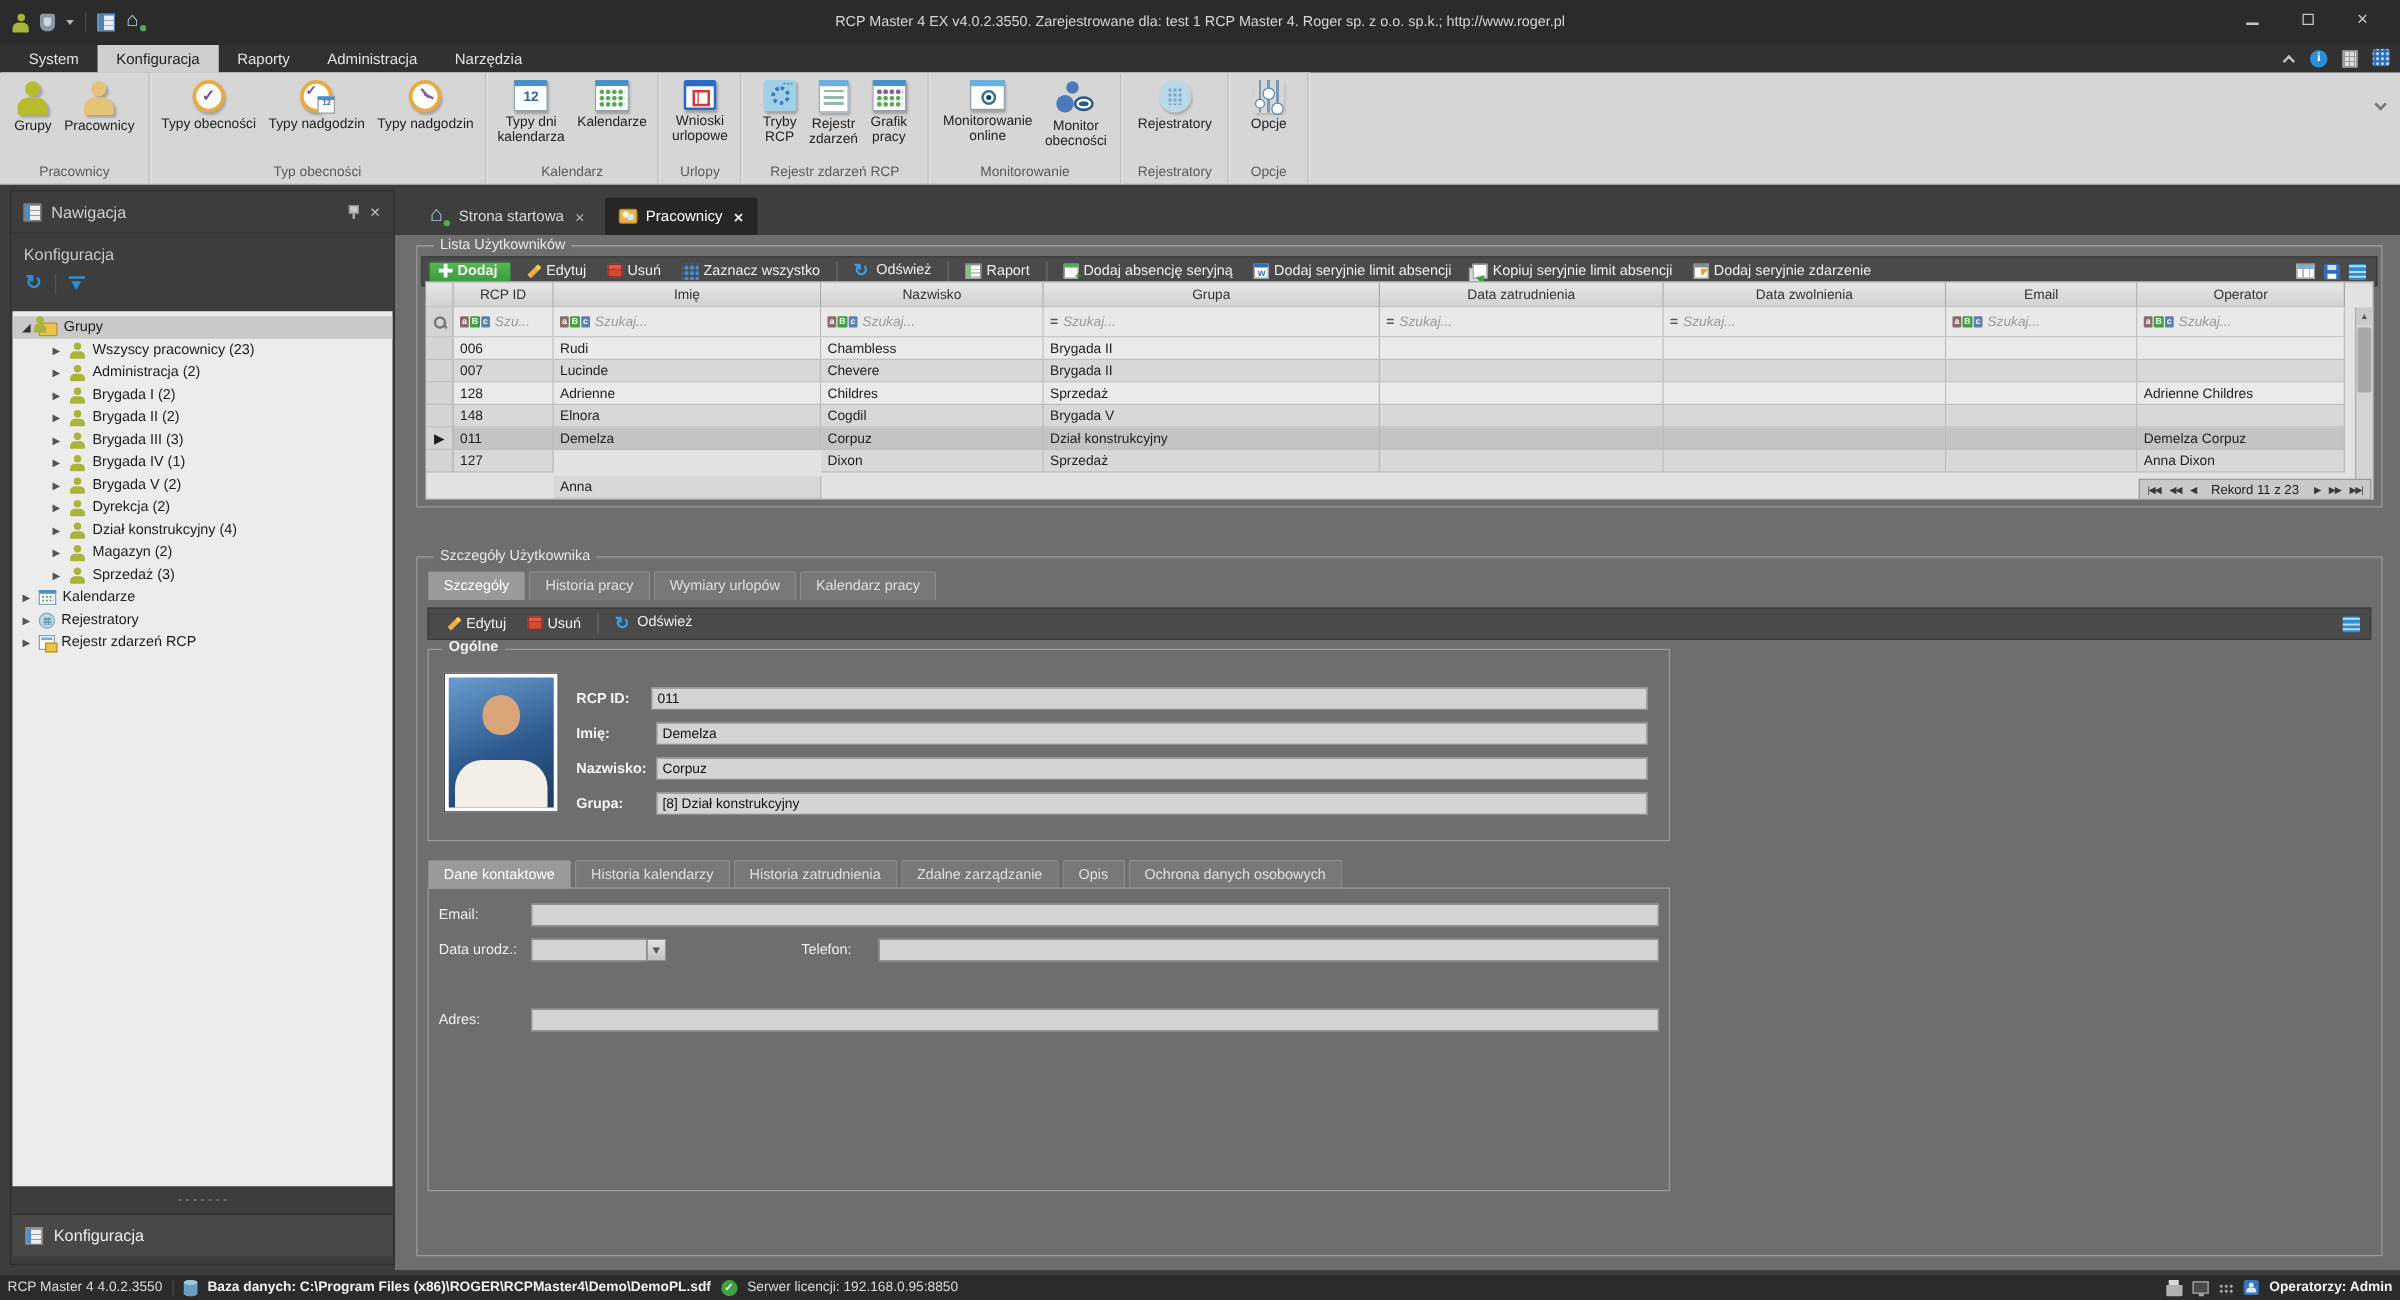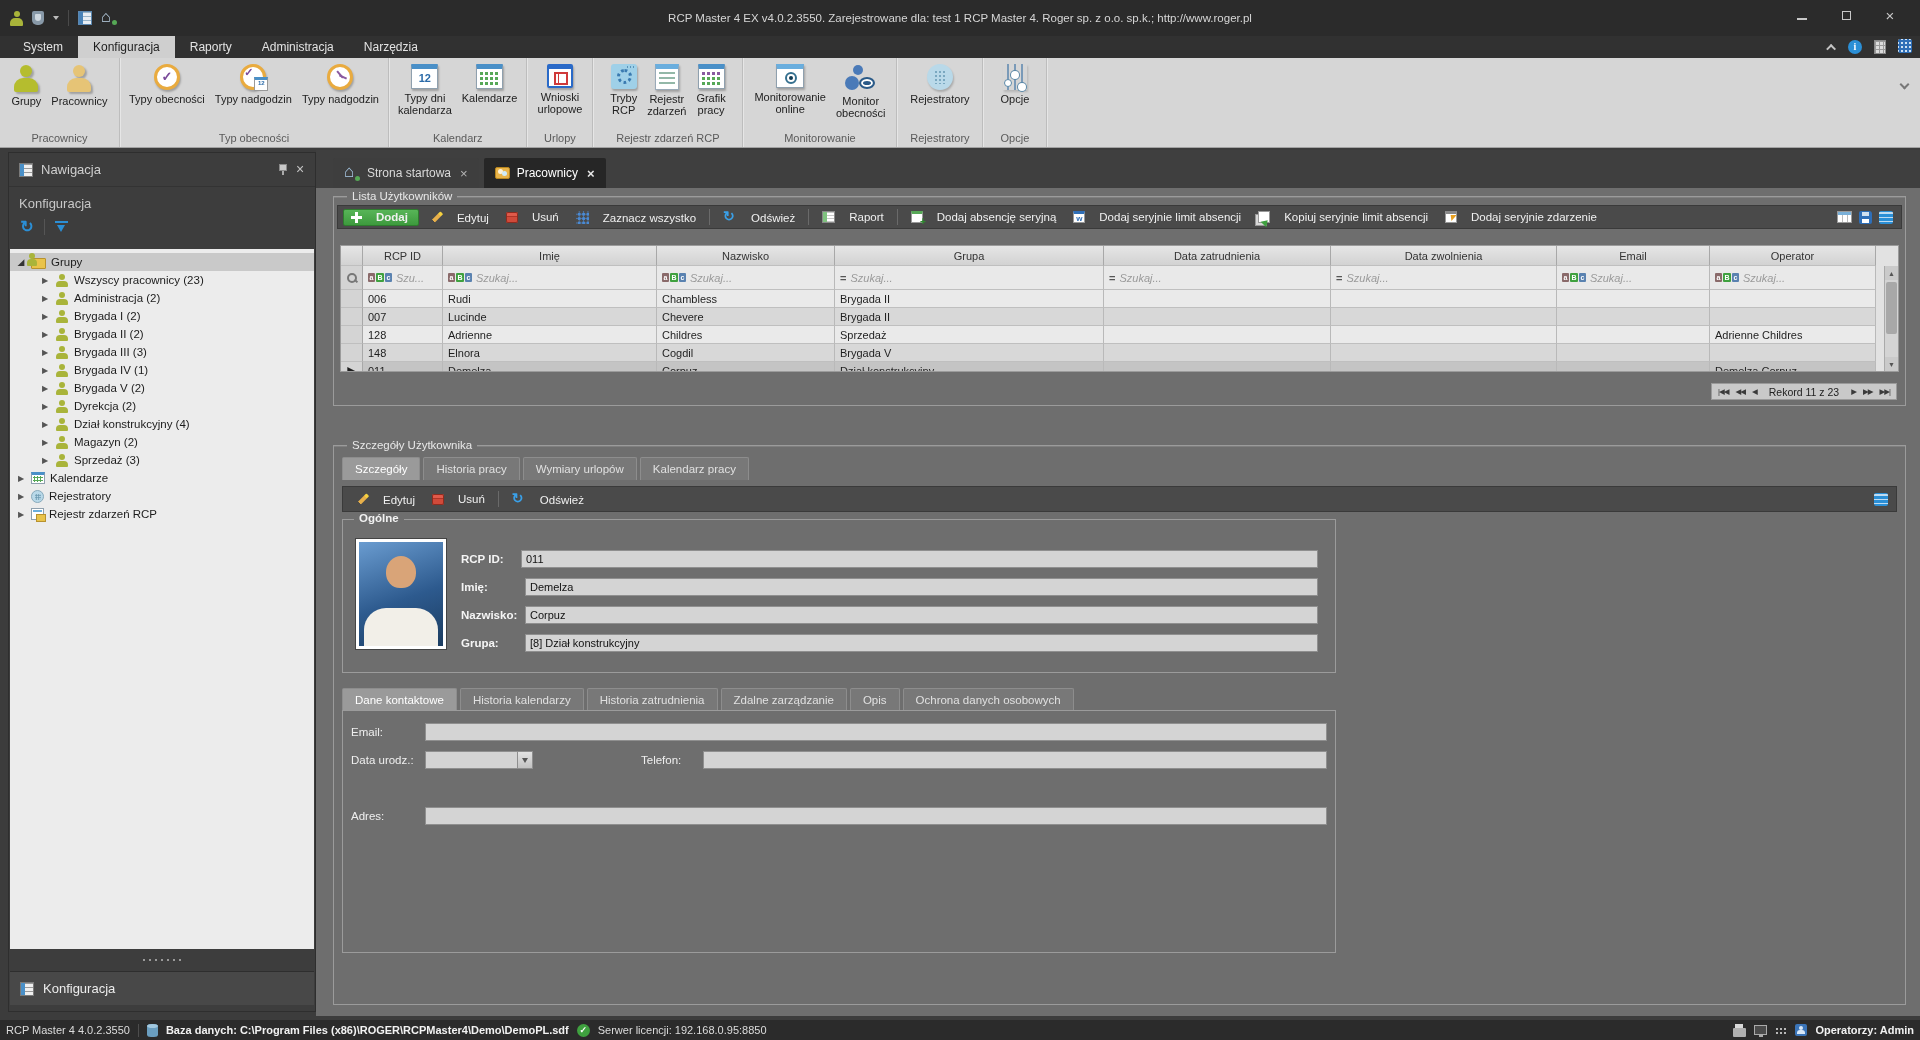--- a/index.html
+++ b/index.html
@@ -150,21 +150,21 @@
   
   .gbox{position:absolute;border:1px solid #9b9b9b;box-shadow:inset 0 1px 0 rgba(255,255,255,.12)}
   .gbox>.legend{position:absolute;top:-8px;left:13px;background:#6e6e6e;padding:0 5px;color:#e8e8e8;font-size:11.5px;line-height:15px}
   #listbox{left:333px;top:196px;width:1573px;height:210px}
   #detailbox{left:333px;top:445px;width:1573px;height:560px}
 
   
   .toolbar{position:absolute;background:#4a4a4a;display:flex;align-items:center;gap:3px;padding:0 5px;border:1px solid #3a3a3a}
   #list-toolbar{left:3px;top:8px;right:3px;height:24px}
   #detail-toolbar{left:8px;top:40px;right:8px;height:26px}
-  .tbtn{display:flex;align-items:flex-end;gap:14px;color:#f0f0f0;font-size:11.5px;padding:2px 7px;border-radius:2px;white-space:nowrap;cursor:default}
+  .tbtn{display:flex;align-items:flex-start;gap:4px;color:#f0f0f0;font-size:11.5px;padding:2px 7px;border-radius:2px;white-space:nowrap;cursor:default}
   .tbtn.primary{background:linear-gradient(#58b558,#3d9a3d);border:1px solid #2e7d2e;font-weight:bold;padding:1px 10px 2px 7px}
   .tsep{width:1px;height:16px;background:#6a6a6a;margin:0 3px}
   .tright{margin-left:auto;display:flex;align-items:center;gap:7px;padding-right:3px}
   
   .ic-add{width:11px;height:11px}
   .ic-add::before{content:"";position:absolute;left:4px;top:0;width:3px;height:11px;background:#fff}
   .ic-add::after{content:"";position:absolute;left:0;top:4px;width:11px;height:3px;background:#fff}
   .ic-edit{width:14px;height:13px}
   .ic-edit::before{content:"";position:absolute;left:0;top:5px;width:15px;height:4px;border-radius:1px;background:linear-gradient(90deg,#4a4a4a 0 3px,#e8b04a 3px 12px,#f4d03f 12px);transform:rotate(-45deg)}
   .ic-delete{width:12px;height:11px;border-radius:2px;background:linear-gradient(#e05a4a 0 4px,#b03527 4px 5px,#d04a3a 5px);box-shadow:inset 0 0 0 1px #8e2b1f}
@@ -181,21 +181,21 @@
   .ic-copy-absence-limit::before{content:"";position:absolute;right:-3px;bottom:-3px;border:4px solid transparent;border-left:6px solid #3fa13f;transform:rotate(-45deg)}
   .ic-add-event-batch{border-top:3px solid #8a8a8a}
   .ic-add-event-batch::before{content:"";position:absolute;left:3px;top:1px;border:3px solid transparent;border-top:6px solid #e8a020;transform:skewX(-20deg)}
   .ic-table-view{width:15px;height:12px;border:1px solid #9a9a9a;background:#fff;background-image:linear-gradient(#7ab0d8 0 3px,transparent 3px),repeating-linear-gradient(90deg,transparent 0 4px,#bbb 4px 5px)}
   .ic-save-layout{width:13px;height:13px;background:#2f6fb8;border-radius:2px 3px 2px 2px}
   .ic-save-layout::before{content:"";position:absolute;left:3px;top:1px;right:3px;height:4px;background:#cfe0f0}
   .ic-save-layout::after{content:"";position:absolute;left:3px;bottom:1px;right:3px;height:4px;background:#fff}
   .ic-grid-settings{width:14px;height:13px;background:#2b8fd6;border-radius:2px;background-image:repeating-linear-gradient(#bfdcf2 0 1px,transparent 1px 4px);background-position:0 2px}
 
   
-  #grid{position:absolute;left:6px;top:48px;right:6px;height:127px;background:#e2e2e2;border:1px solid #9b9b9b;overflow:hidden}
+  #grid{position:absolute;left:6px;top:28px;right:6px;height:175px;background:#e2e2e2;border:1px solid #9b9b9b;overflow:hidden}
   .grow{display:flex;width:100%}
   .gcell{flex:none;border-right:1px solid #b9b9b9;border-bottom:1px solid #bfbfbf;overflow:hidden;white-space:nowrap;display:flex;align-items:center;padding:0 5px}
   #grid-head .gcell{height:20px;background:linear-gradient(#e6e6e6,#d2d2d2);justify-content:center;font-size:11px;color:#333;border-right:1px solid #a8a8a8}
   #grid-filter .gcell{height:24px;background:#e9e9e9;gap:4px;color:#999}
   .ftext{font-style:italic;color:#9a9a9a;font-size:11px;overflow:hidden;text-overflow:ellipsis}
   .fabc{display:inline-flex;gap:1px;flex:none}
   .fabc span{font:bold 7px/9px "Liberation Sans",sans-serif;color:#fff;padding:0 1.5px;border-radius:1px}
   .fabc .fa{background:#8a6a6a}.fabc .fb{background:#3fa13f}.fabc .fc{background:#5a82b0}
   .ic-eq{font-weight:bold;color:#555;font-style:normal;font-size:11px;flex:none}
   .ic-magnifier{width:12px;height:12px;margin:0 auto}

